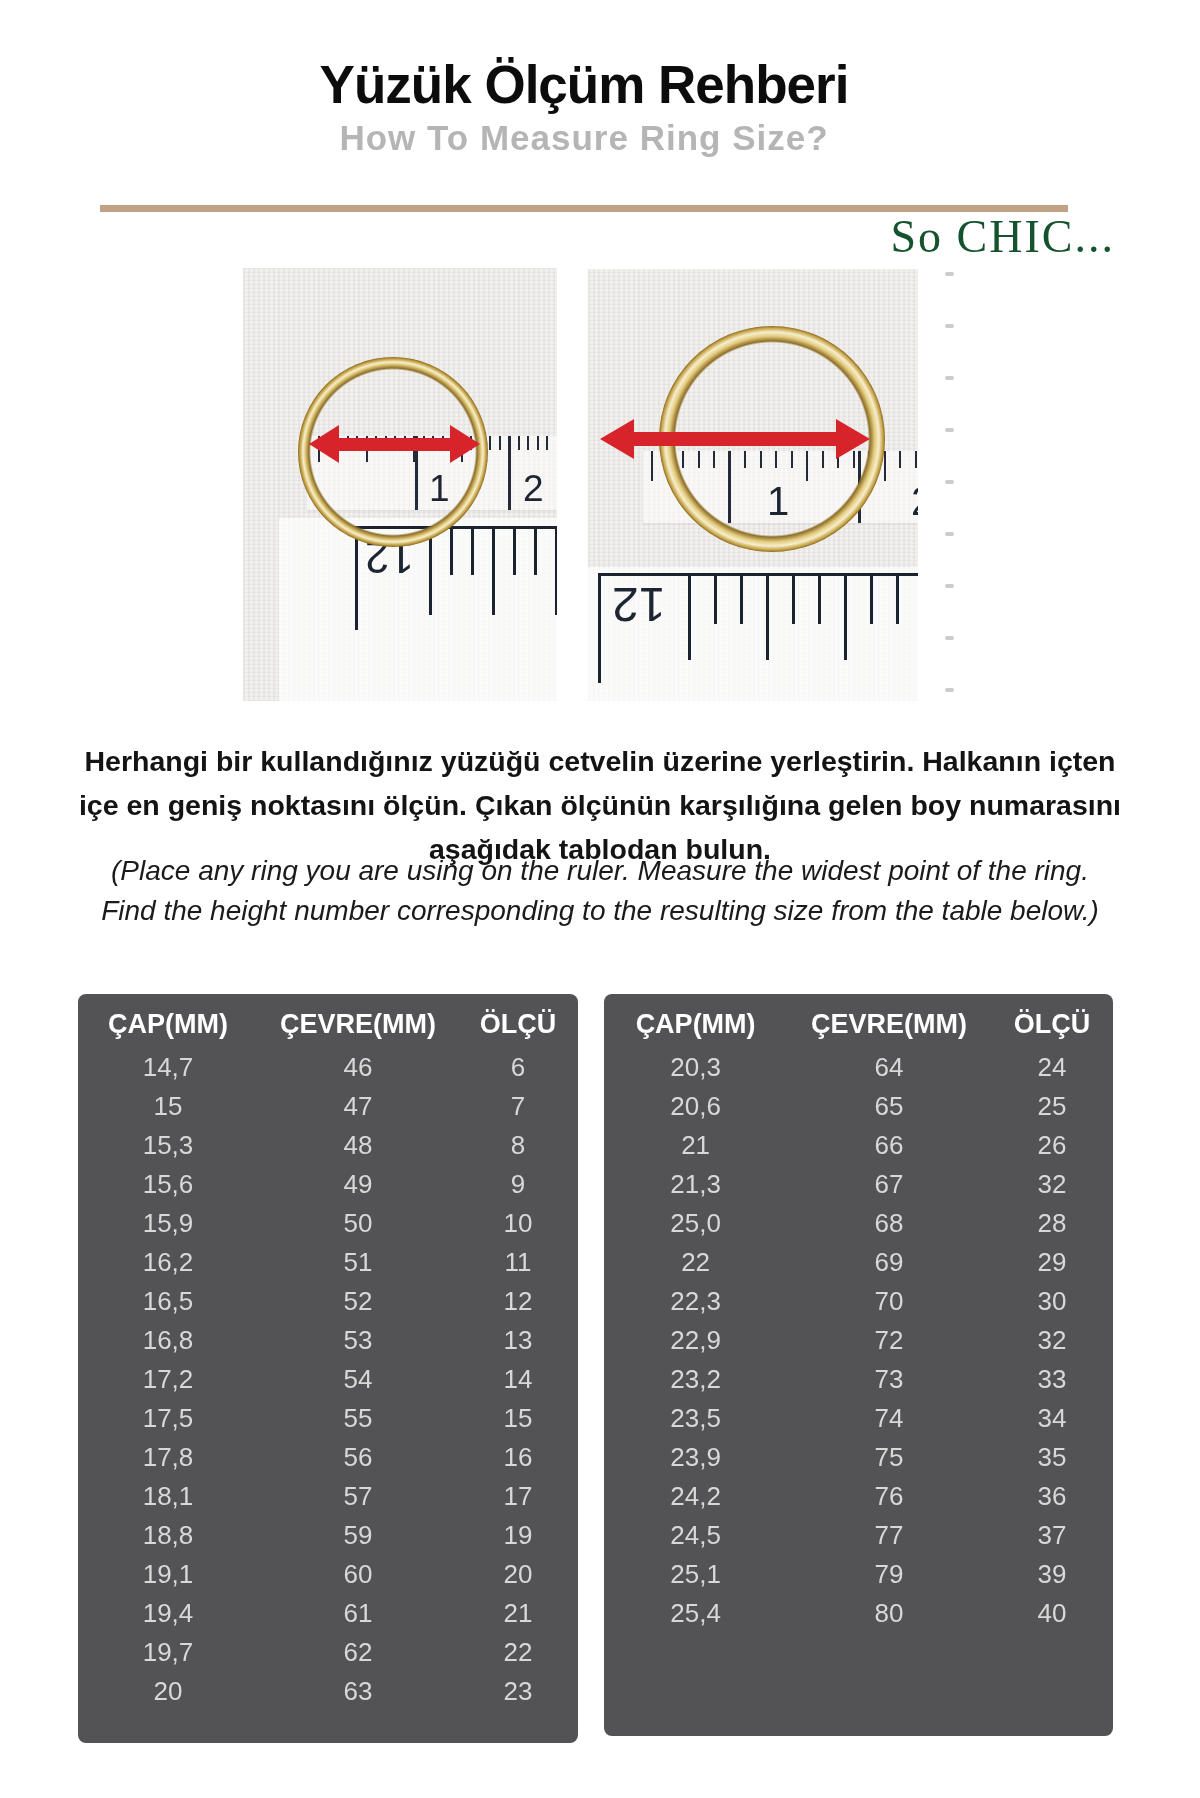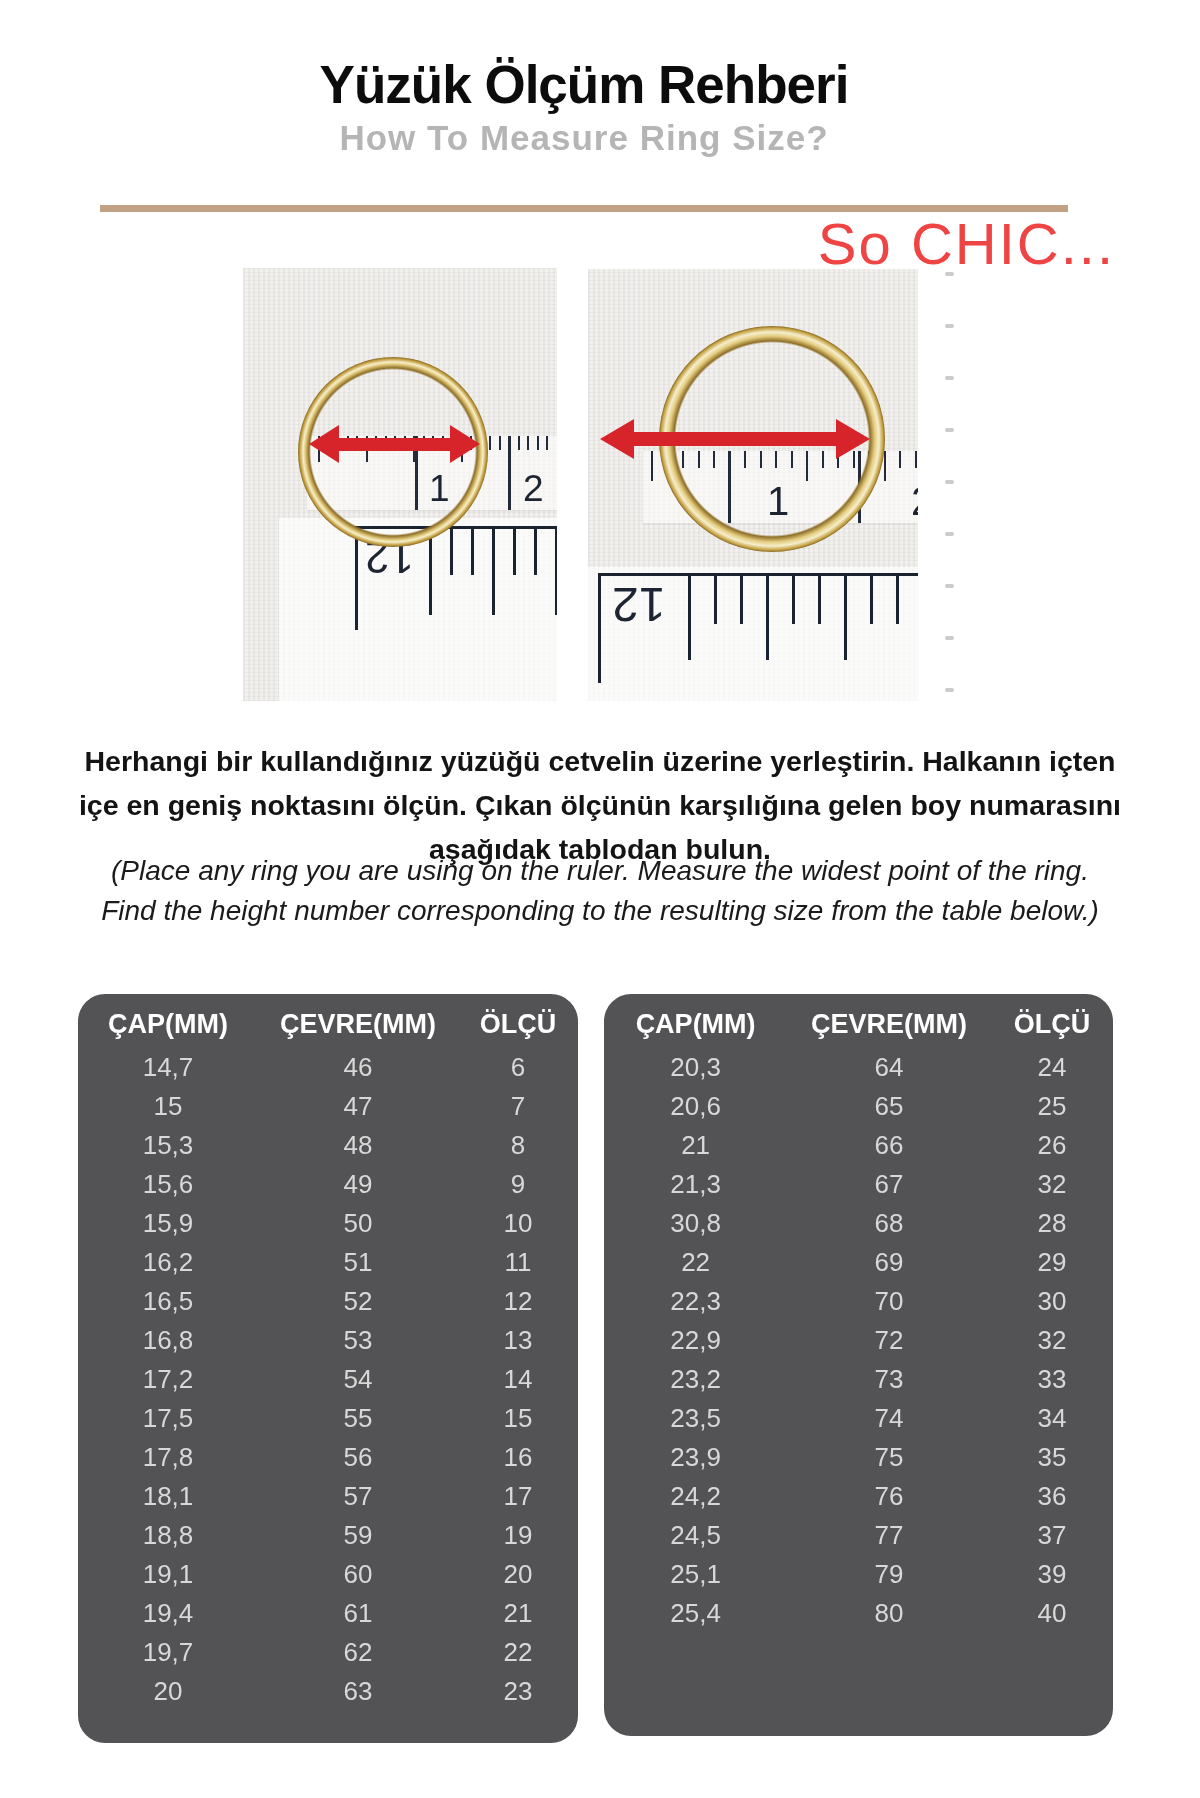--- a/index.html
+++ b/index.html
@@ -16,22 +16,22 @@
   .subtitle {
     position:absolute; left:0; top:112px; width:1168px; text-align:center;
     font-size:35px; font-weight:700; letter-spacing:1px; color:#b5b5b5;
   }
   .rule {
     position:absolute; left:100px; top:199px; width:968px; height:7px;
     background:#c2a284;
   }
   .brand {
     position:absolute; left:690px; top:204px; width:425px; text-align:right;
-    font-family:Liberation Sans, sans-serif;
-    font-size:58px; font-weight:400; letter-spacing:2px; color:#ef4444;
+    font-family:Liberation Serif, serif;
+    font-size:46px; font-weight:400; letter-spacing:2px; color:#14532d;
   }
   
   .photo {
     position:absolute; overflow:hidden;
     background-color:#f1f0ed;
     background-image:
       repeating-linear-gradient(90deg, rgba(110,112,120,0.07) 0 2px, transparent 2px 5px),
       repeating-linear-gradient(0deg, rgba(110,112,120,0.06) 0 1px, transparent 1px 4px);
   }
   .photo-left  { left:243px; top:262px; width:314px; height:433px; }
@@ -104,21 +104,21 @@
   .para-tr {
     position:absolute; left:70px; top:733px; width:1060px; text-align:center;
     font-size:28.5px; font-weight:700; line-height:44px; color:#141414;
   }
   .para-en {
     position:absolute; left:90px; top:845px; width:1020px; text-align:center;
     font-size:28px; font-style:italic; line-height:40px; color:#1b1b1b;
   }
 
   
-  .tbl { position:absolute; top:988px; background:#535355; border-radius:27px; }
+  .tbl { position:absolute; top:988px; background:#535355; border-radius:8px; }
   .tbl-left  { left:78px;  width:500px; height:749px; }
   .tbl-right { left:604px; width:509px; height:742px; }
   .thead, .tr { display:grid; grid-template-columns:36% 40% 24%; align-items:center; text-align:center; }
   .thead { height:48px; padding-top:6px; color:#ffffff; font-weight:700; font-size:27px; }
   .tr { height:39px; color:#d8d8d8; font-size:26px; }
 </style>
 </head>
 <body>
 
 <div class="page">
@@ -366,21 +366,21 @@
           <div>21</div>
           <div>66</div>
           <div>26</div>
         </div>
         <div class="tr">
           <div>21,3</div>
           <div>67</div>
           <div>32</div>
         </div>
         <div class="tr">
-          <div>30,8</div>
+          <div>25,0</div>
           <div>68</div>
           <div>28</div>
         </div>
         <div class="tr">
           <div>22</div>
           <div>69</div>
           <div>29</div>
         </div>
         <div class="tr">
           <div>22,3</div>

